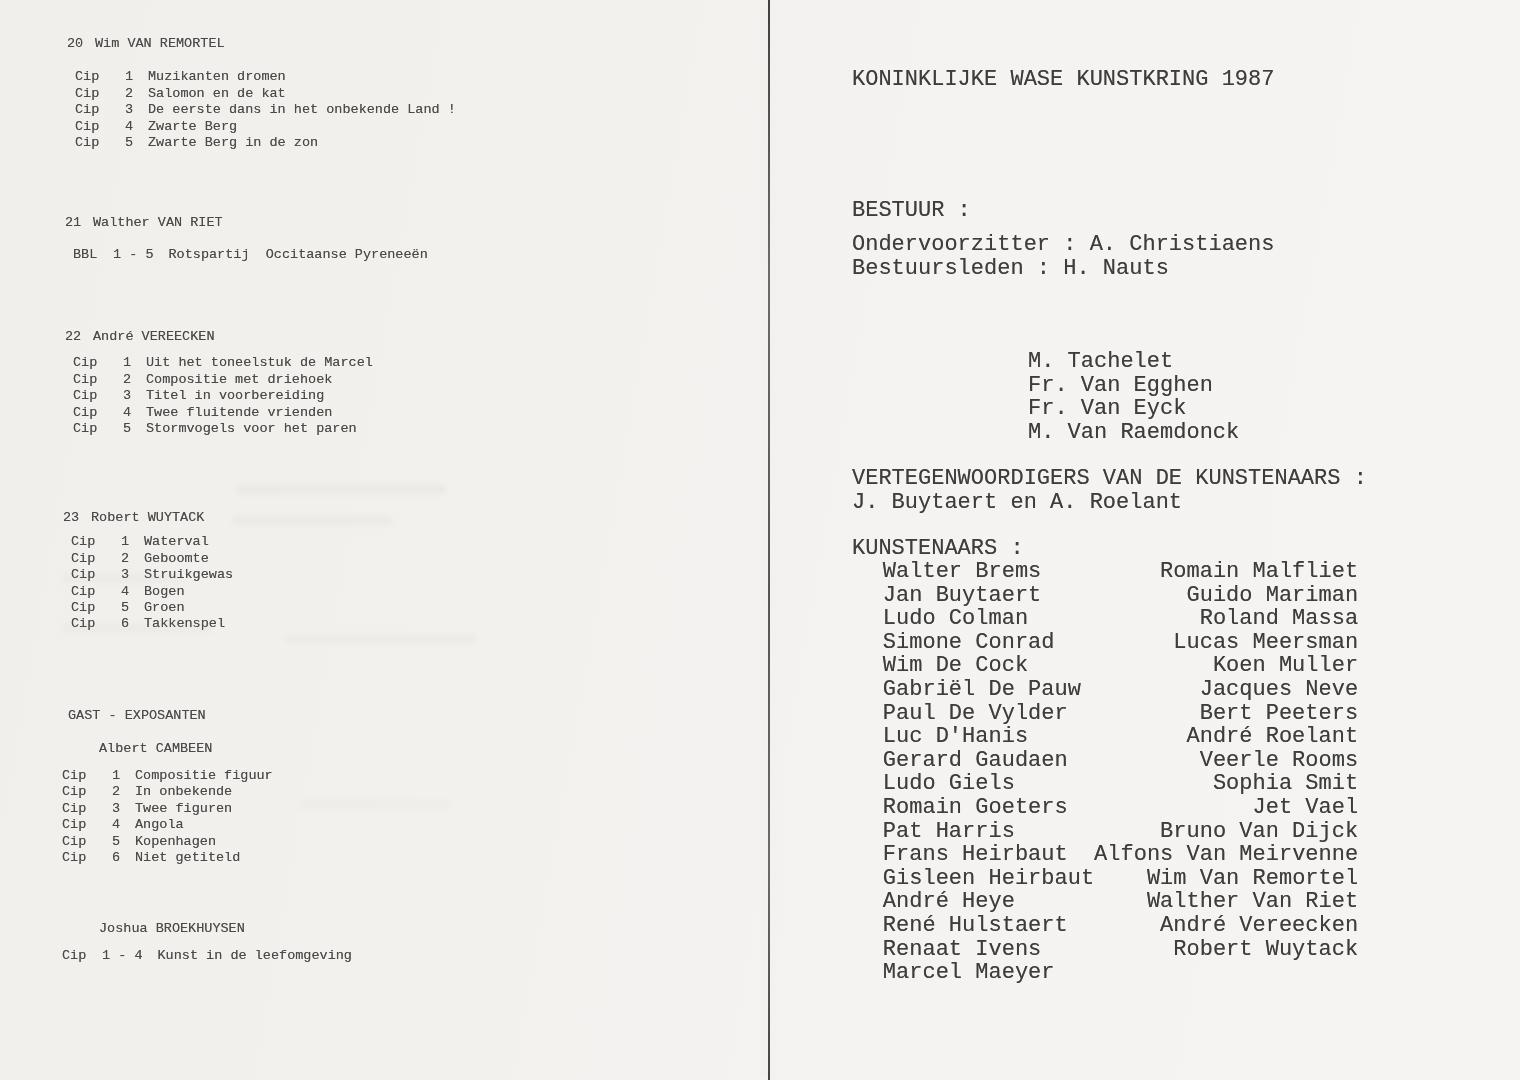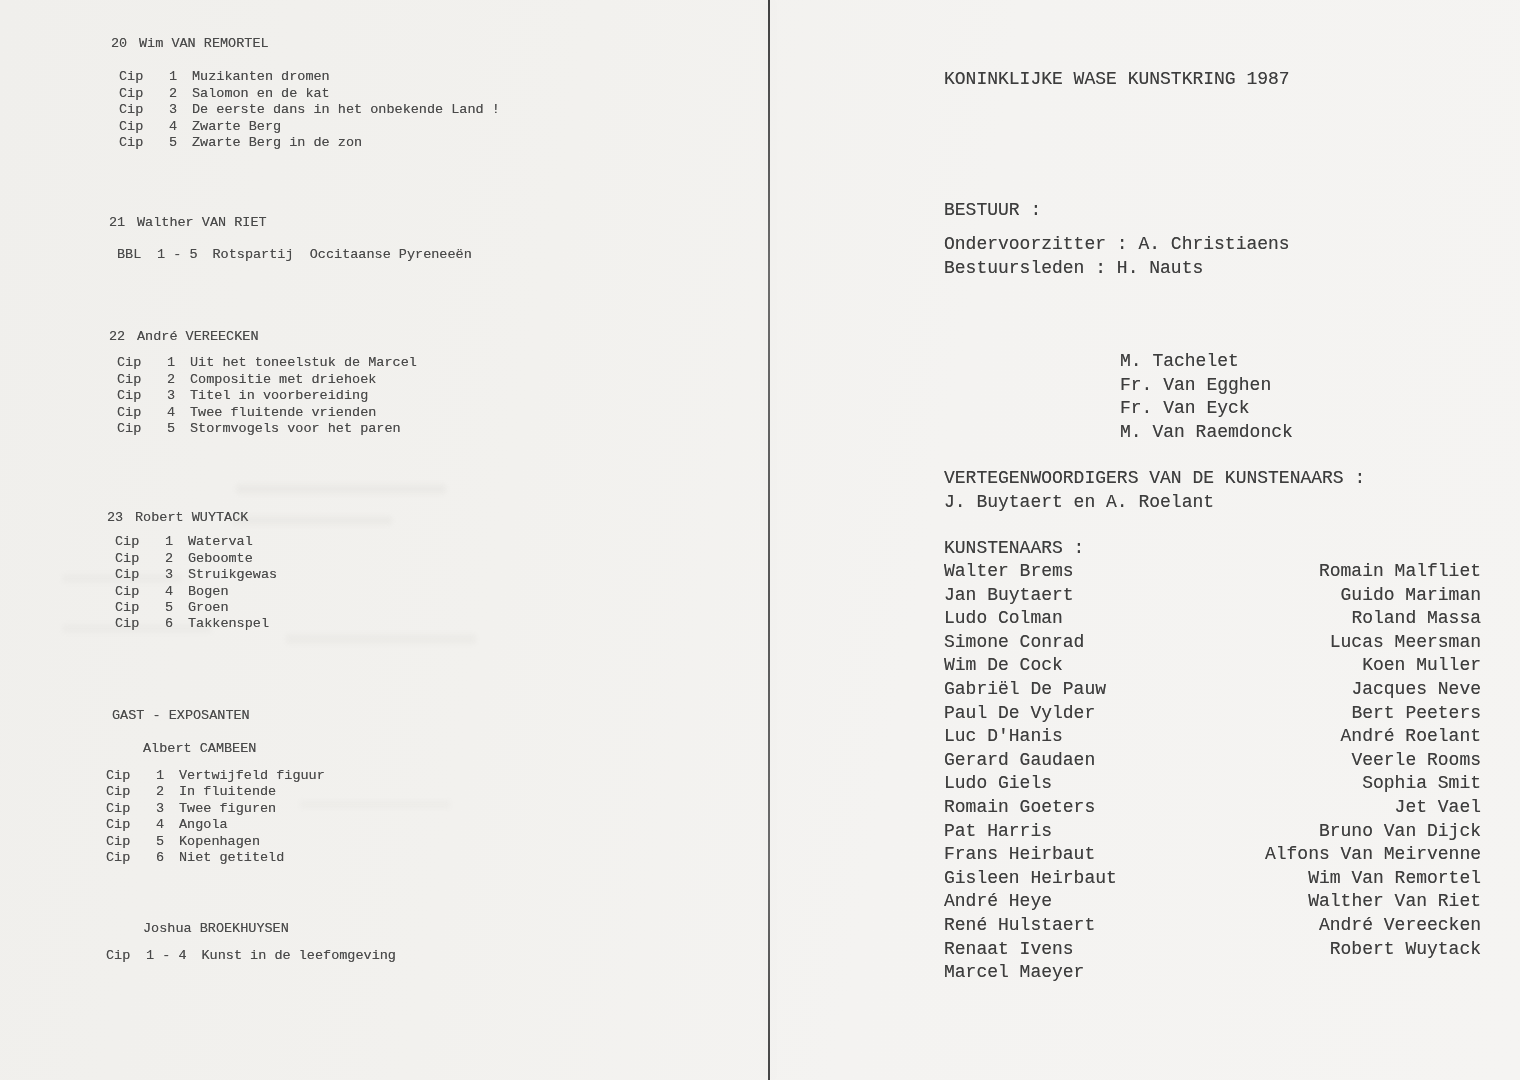--- a/index.html
+++ b/index.html
@@ -14,23 +14,23 @@
   }
   
   .spine{
     position:absolute;left:768px;top:0;width:2px;height:1080px;
     background:linear-gradient(to bottom,#3f3f3f,#6b6b6b 25%,#555 55%,#6b6b6b 80%,#444);
     box-shadow:-4px 0 7px rgba(0,0,0,0.045), 4px 0 7px rgba(0,0,0,0.035);
   }
   .page{position:absolute;top:0;height:1080px;}
   .page-left{left:0;width:768px;font-size:13.5px;line-height:16.4px;color:#4a4a4a;
              text-shadow:0 0 .5px rgba(74,74,74,.6);}
-  .page-right{left:792px;width:670px;font-size:18px;line-height:23.6px;color:#3d3d3d;
+  .page-right{left:744px;width:670px;font-size:22px;line-height:23.6px;color:#3d3d3d;
               text-shadow:0 0 .5px rgba(61,61,61,.55);}
-  .abs{position:absolute;margin-left:44px;}
+  .abs{position:absolute;}
   ul{list-style:none;margin:0;padding:0;}
   .sec-head{display:flex;margin-left:3px;}
   .sec-num{flex:0 0 28px;}
   .sec-name,.w-title,.plainline,.sec-head span{white-space:pre;}
   .works{margin-left:11px;}
   .work-row{display:flex;}
   .w-code{flex:0 0 40px;white-space:pre;}
   .w-num{flex:0 0 auto;min-width:18px;margin-right:15px;text-align:right;white-space:pre;}
   
   .sec-20{left:64px;top:36px;}   .sec-20 .works{margin-top:17px;}
@@ -45,21 +45,21 @@
   
   .rp-title{left:108px;top:68px;}
   .rp-secr{left:108px;top:103px;display:flex;}
   .rp-secr .label{flex:0 0 164px;white-space:pre;}
   .rp-bestuur-h{left:108px;top:199px;}
   .rp-board{left:108px;top:233px;}
   .rp-board-extra{left:284px;top:350px;}
   .rp-vert-h{left:108px;top:467px;}
   .rp-vert{left:108px;top:491px;}
   .rp-kunst-h{left:108px;top:537px;}
-  .rp-artists{left:108px;top:560px;width:537px;display:flex;justify-content:space-between;}
+  .rp-artists{left:108px;top:560px;width:537px;display:flex;justify-content:center;}
   .rp-artists .col-right{text-align:right;}
   
   .smudge{position:absolute;background:#9a9891;opacity:.07;filter:blur(2.5px);border-radius:3px;}
   .sm-1{left:236px;top:484px;width:210px;height:10px;}
   .sm-2{left:232px;top:516px;width:160px;height:9px;}
   .sm-3{left:62px;top:574px;width:120px;height:9px;opacity:.05;}
   .sm-4{left:62px;top:624px;width:150px;height:9px;opacity:.05;}
   .sm-5{left:286px;top:634px;width:190px;height:10px;opacity:.06;}
   .sm-6{left:300px;top:800px;width:150px;height:9px;opacity:.045;}
 </style>
@@ -209,27 +209,27 @@
     </section>
 
     <div class="abs gast-header plainline">GAST - EXPOSANTEN</div>
 
     <div class="abs guest-name-0 plainline">Albert CAMBEEN</div>
     <ul class="abs guest-works-0">
 
         <li class="work-row">
           <span class="w-code">Cip</span>
           <span class="w-num">1</span>
-          <span class="w-title">Vertwijfeld figuur</span>
+          <span class="w-title">Compositie figuur</span>
         </li>
 
         <li class="work-row">
           <span class="w-code">Cip</span>
           <span class="w-num">2</span>
-          <span class="w-title">In fluitende</span>
+          <span class="w-title">In onbekende</span>
         </li>
 
         <li class="work-row">
           <span class="w-code">Cip</span>
           <span class="w-num">3</span>
           <span class="w-title">Twee figuren</span>
         </li>
 
         <li class="work-row">
           <span class="w-code">Cip</span>

